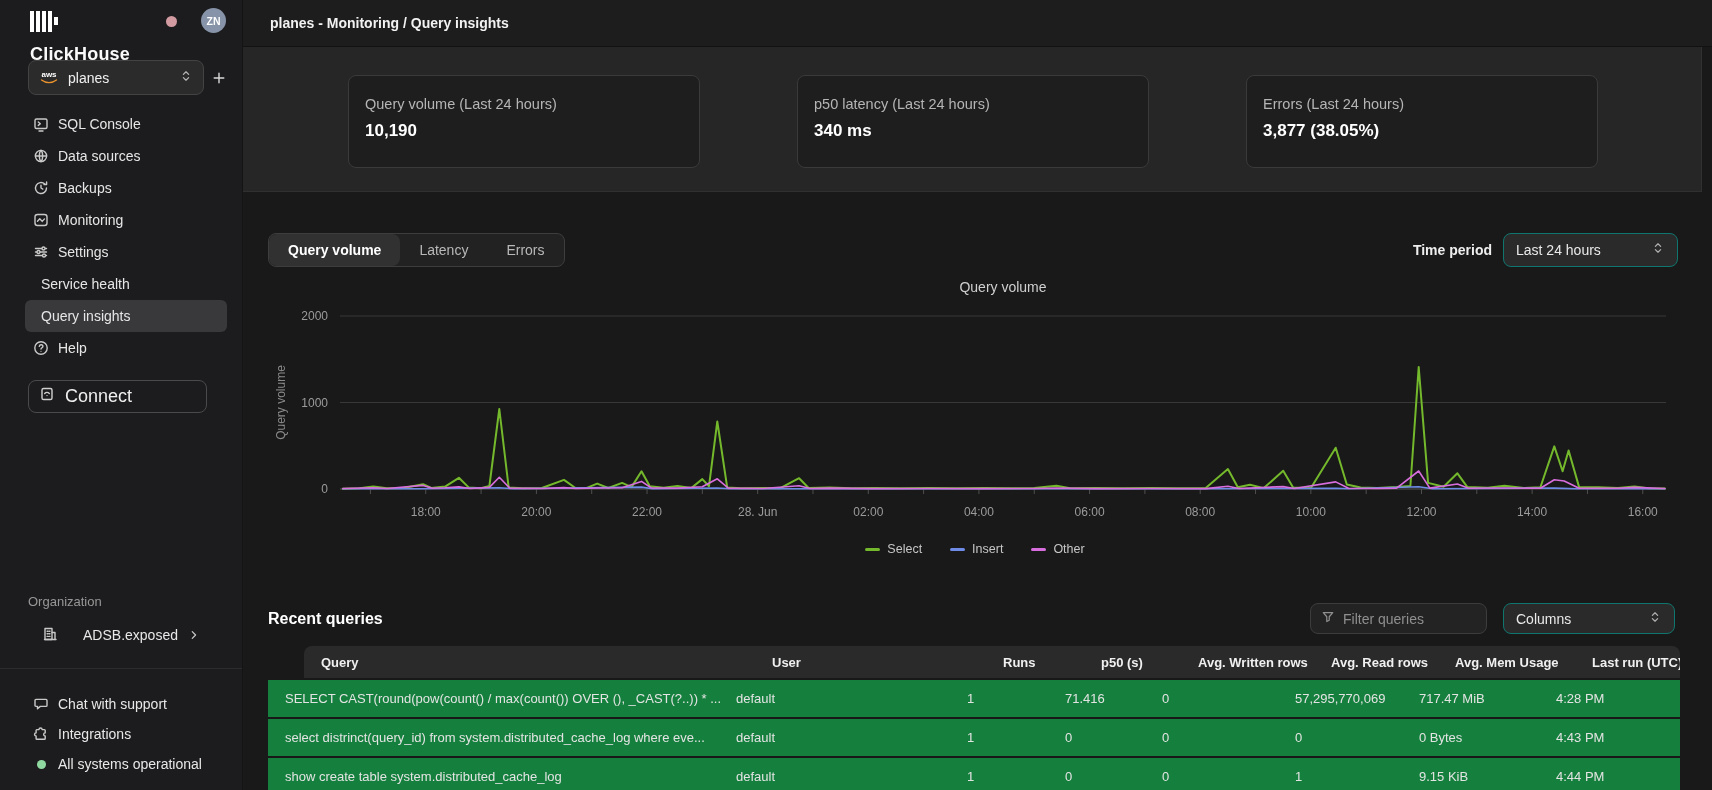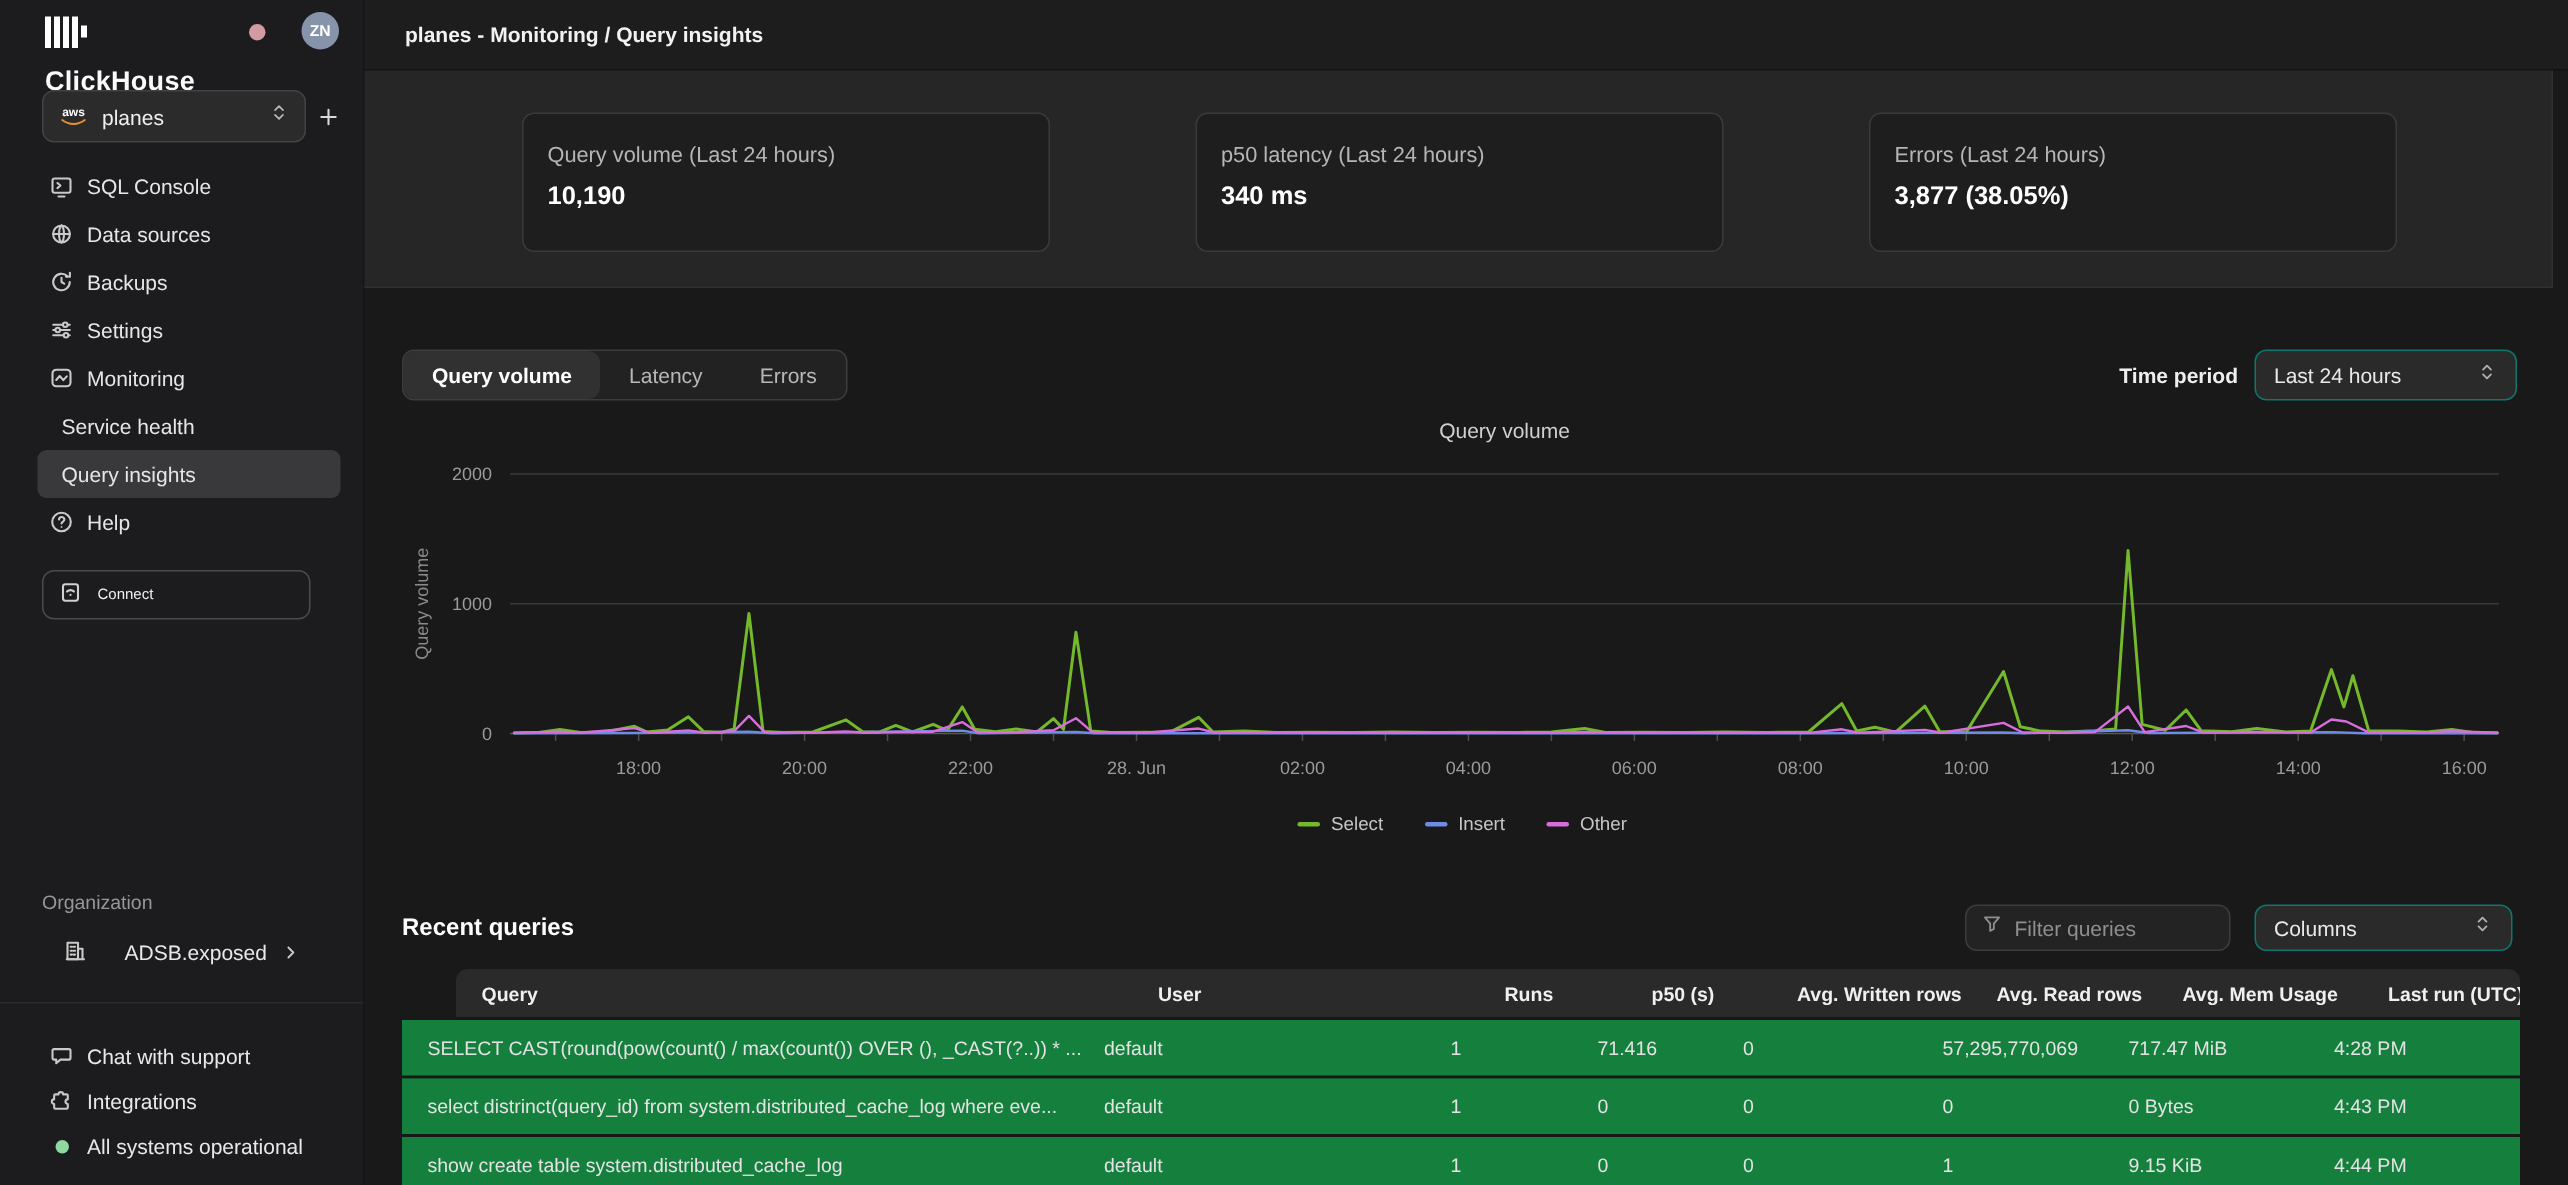--- a/index.html
+++ b/index.html
@@ -26,21 +26,21 @@
   .nav { position:absolute; left:25px; top:108px; width:202px; }
   .nav-row { height:32px; display:flex; align-items:center; padding-left:8px; border-radius:6px; cursor:pointer; color:#e6e6e6; }
   .nav-row .ic { width:16px; height:16px; color:#c9c9c9; flex:none; }
   .nav-row .nav-label { font-size:14px; margin-left:9px; }
   .nav-row.indent { padding-left:16px; }
   .nav-row.indent .nav-label { margin-left:0; }
   .nav-row.active { background:#39393c; }
   .connect-btn { position:absolute; left:28px; top:380px; width:179px; height:33px; border:1px solid #4a4a4a; border-radius:8px;
                  display:flex; align-items:center; gap:10px; padding-left:10px; cursor:pointer; }
   .connect-btn .ic { width:16px; height:16px; color:#d0d0d0; }
-  .connect-btn span { font-size:10px; color:#efefef; }
+  .connect-btn span { font-size:18px; color:#efefef; }
   .org-label { position:absolute; left:28px; top:594px; font-size:13px; color:#979797; }
   .org-row { position:absolute; left:25px; top:620px; width:202px; height:30px; display:flex; align-items:center; padding:0 8px; border-radius:6px; cursor:pointer; }
   .org-row .ic { width:16px; height:16px; color:#c9c9c9; }
   .org-row span { font-size:14px; margin-left:9px; flex:1; }
   .org-row .chev { width:14px; height:14px; color:#b5b5b5; }
   .side-divider { position:absolute; left:0; right:0; top:668px; height:1px; background:#2c2c2e; }
   .side-footer { position:absolute; left:25px; top:689px; width:202px; }
   .foot-row { height:30px; display:flex; align-items:center; padding-left:8px; border-radius:6px; cursor:pointer; }
   .foot-row .ic { width:16px; height:16px; color:#c9c9c9; flex:none; }
   .foot-row span.lbl { font-size:14px; margin-left:9px; }
@@ -152,33 +152,33 @@
         <div class="nav-row">
           <svg class="ic" viewBox="0 0 16 16" fill="none" stroke="currentColor" stroke-width="1.4" stroke-linecap="round" stroke-linejoin="round">
             <path d="M13.5 8a5.5 5.5 0 1 1-1.7-3.95"></path>
             <path d="M13.6 1.9v2.6H11"></path>
             <path d="M8 5.2V8l1.8 1.1"></path>
           </svg>
           <span class="nav-label">Backups</span>
         </div>
         <div class="nav-row">
           <svg class="ic" viewBox="0 0 16 16" fill="none" stroke="currentColor" stroke-width="1.4" stroke-linecap="round" stroke-linejoin="round">
+            <rect x="2" y="2.5" width="12" height="11" rx="2.5"></rect>
+            <path d="M4.5 9.3l2.3-2.6 2.4 2.7 2.3-2.5"></path>
+          </svg>
+          <span class="nav-label">Monitoring</span>
+        </div>
+        <div class="nav-row">
+          <svg class="ic" viewBox="0 0 16 16" fill="none" stroke="currentColor" stroke-width="1.4" stroke-linecap="round" stroke-linejoin="round">
             <path d="M2.5 4.5h11M2.5 8h11M2.5 11.5h11"></path>
             <circle cx="10.5" cy="4.5" r="1.5" fill="#1c1c1e"></circle>
             <circle cx="5.5" cy="8" r="1.5" fill="#1c1c1e"></circle>
             <circle cx="11" cy="11.5" r="1.5" fill="#1c1c1e"></circle>
           </svg>
           <span class="nav-label">Settings</span>
-        </div>
-        <div class="nav-row">
-          <svg class="ic" viewBox="0 0 16 16" fill="none" stroke="currentColor" stroke-width="1.4" stroke-linecap="round" stroke-linejoin="round">
-            <rect x="2" y="2.5" width="12" height="11" rx="2.5"></rect>
-            <path d="M4.5 9.3l2.3-2.6 2.4 2.7 2.3-2.5"></path>
-          </svg>
-          <span class="nav-label">Monitoring</span>
         </div>
         <div class="nav-row indent">
           <span class="nav-label">Service health</span>
         </div>
         <div class="nav-row active indent">
           <span class="nav-label">Query insights</span>
         </div>
         <div class="nav-row">
           <svg class="ic" viewBox="0 0 16 16" fill="none" stroke="currentColor" stroke-width="1.4" stroke-linecap="round" stroke-linejoin="round">
             <circle cx="8" cy="8" r="6.2"></circle>

